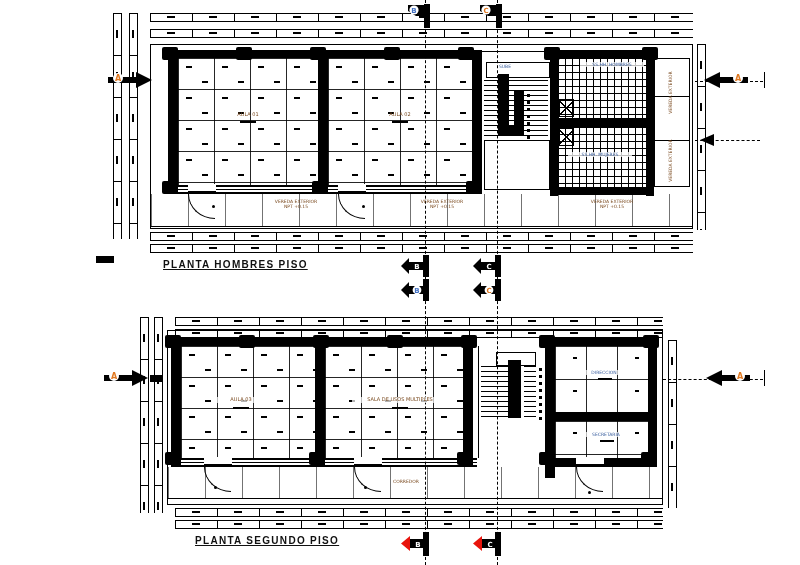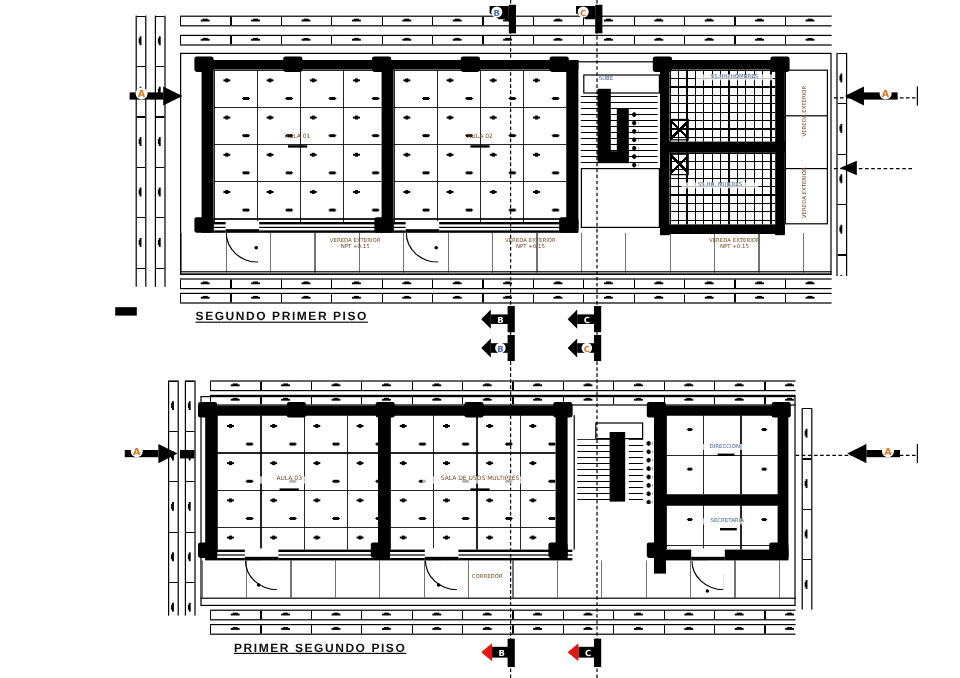--- a/index.html
+++ b/index.html
@@ -307,16 +307,16 @@
     <polygon points="0,11.5 9,4 9,19" fill="#e8140c"></polygon>
     <text x="17" y="14.5" font-size="7" text-anchor="middle" fill="#ffffff">B</text>
   </svg>
   <svg class="a" width="30" height="24" viewBox="0 0 30 24" style="left:473px;top:532px">
     <rect x="22" y="0" width="6" height="24" fill="#000"></rect>
     <rect x="9" y="7" width="16" height="9" fill="#000"></rect>
     <polygon points="0,11.5 9,4 9,19" fill="#e8140c"></polygon>
     <text x="17" y="14.5" font-size="7" text-anchor="middle" fill="#ffffff">C</text>
   </svg>
 
-  <div class="a title" style="left:163px;top:259px">SEGUNDO PRIMER PISO</div>
-  <div class="a title" style="left:195px;top:535px">PRIMER SEGUNDO PISO</div>
+  <div class="a title" style="left:163px;top:259px">PLANTA HOMBRES PISO</div>
+  <div class="a title" style="left:195px;top:535px">PLANTA SEGUNDO PISO</div>
 
 </div>
 
 </body></html>

